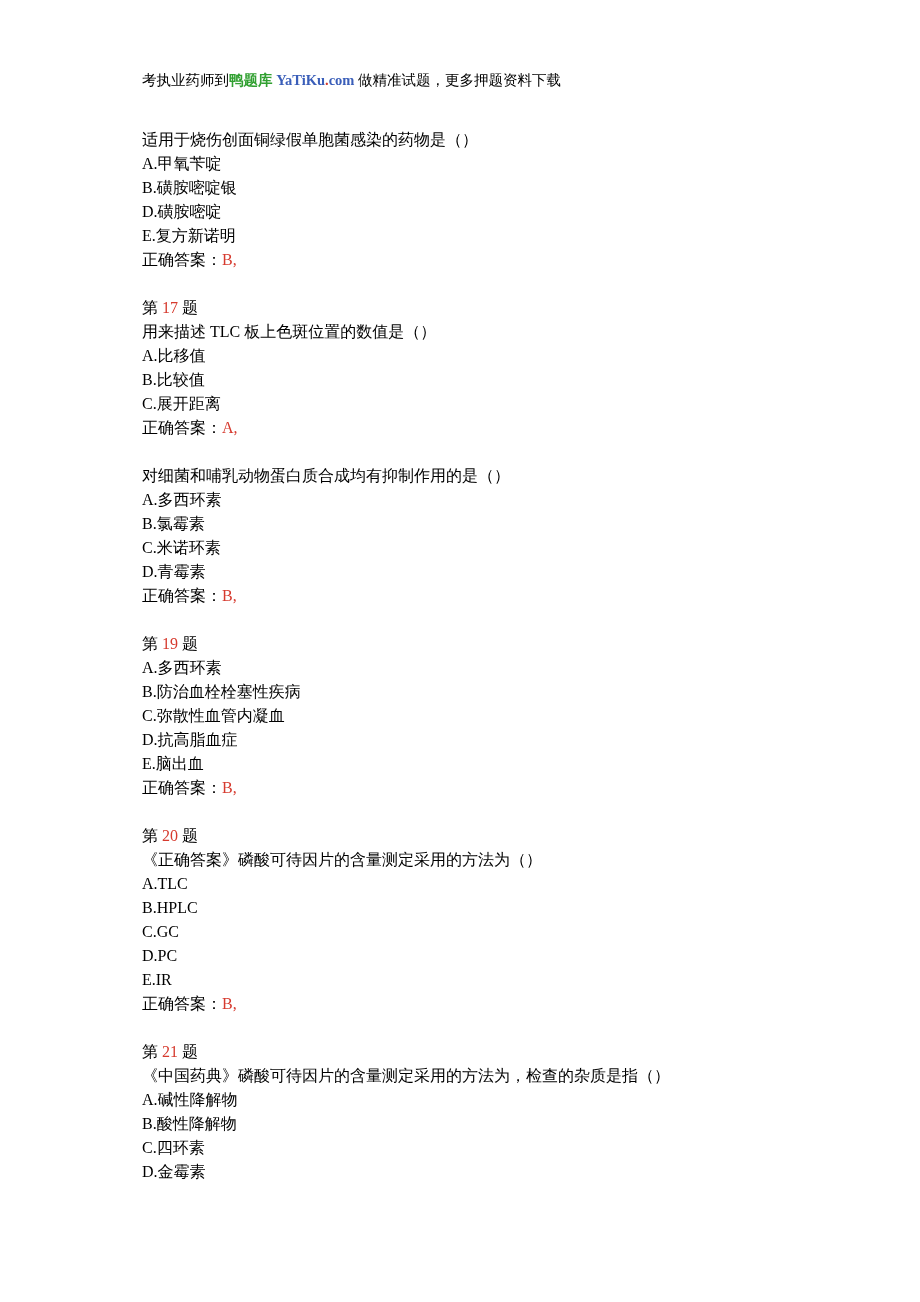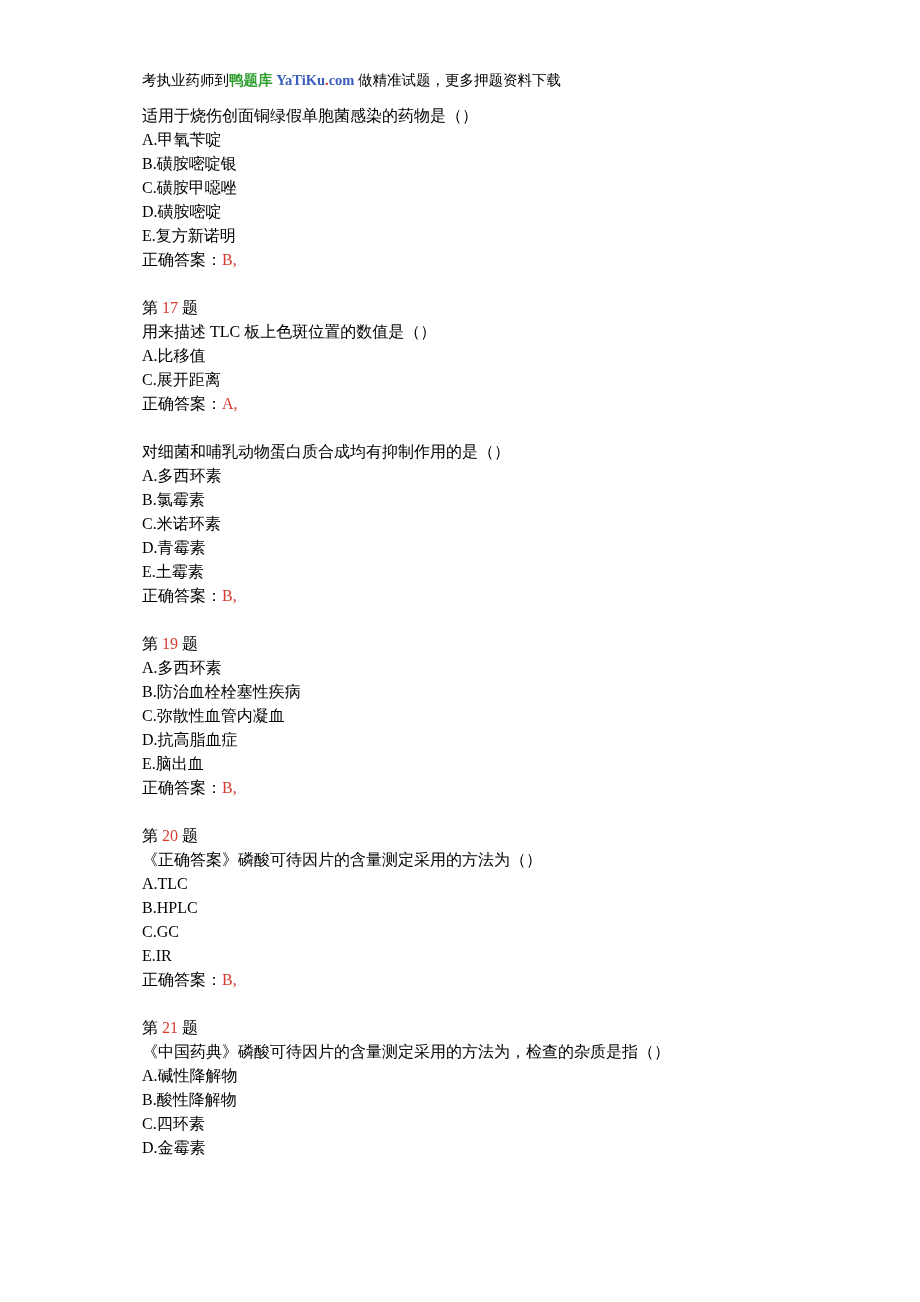--- a/index.html
+++ b/index.html
@@ -12,21 +12,21 @@
     line-height: 1.5;
   }
   .page {
     width: 920px;
     min-height: 1302px;
     box-sizing: border-box;
     padding: 70px 0 0 142px;
   }
   .header {
     font-size: 14.5px;
-    margin-bottom: 12px;
+    margin-bottom: 36px;
     color: #000;
   }
   .header .brand {
     color: #31a031;
     font-weight: bold;
   }
   .header .domain {
     font-weight: bold;
   }
   .header .domain .dot {
@@ -54,60 +54,60 @@
 
 <div class="page">
   <div class="header">
     <span>考执业药师到</span><span class="brand">鸭题库</span><span> </span><span class="domain"><span class="main">YaTiKu</span><span class="dot">.</span><span class="main">com</span></span><span> 做精准试题，更多押题资料下载</span>
   </div>
 
   <div class="question-block">
     <div class="line">适用于烧伤创面铜绿假单胞菌感染的药物是（）</div>
     <div class="line">A.甲氧苄啶</div>
     <div class="line">B.磺胺嘧啶银</div>
-    <div class="line">C.磺胺甲噁唑</div>
     <div class="line">D.磺胺嘧啶</div>
     <div class="line">E.复方新诺明</div>
     <div class="line answer"><span>正确答案：</span><span class="ans-val">B,</span></div>
   </div>
 
   <div class="question-block">
     <div class="line q-title"><span>第 </span><span class="num">17</span><span> 题</span></div>
     <div class="line">用来描述 TLC 板上色斑位置的数值是（）</div>
     <div class="line">A.比移值</div>
+    <div class="line">B.比较值</div>
     <div class="line">C.展开距离</div>
     <div class="line answer"><span>正确答案：</span><span class="ans-val">A,</span></div>
   </div>
 
   <div class="question-block">
     <div class="line">对细菌和哺乳动物蛋白质合成均有抑制作用的是（）</div>
     <div class="line">A.多西环素</div>
     <div class="line">B.氯霉素</div>
     <div class="line">C.米诺环素</div>
     <div class="line">D.青霉素</div>
-    <div class="line">E.土霉素</div>
     <div class="line answer"><span>正确答案：</span><span class="ans-val">B,</span></div>
   </div>
 
   <div class="question-block">
     <div class="line q-title"><span>第 </span><span class="num">19</span><span> 题</span></div>
     <div class="line">A.多西环素</div>
     <div class="line">B.防治血栓栓塞性疾病</div>
     <div class="line">C.弥散性血管内凝血</div>
     <div class="line">D.抗高脂血症</div>
     <div class="line">E.脑出血</div>
     <div class="line answer"><span>正确答案：</span><span class="ans-val">B,</span></div>
   </div>
 
   <div class="question-block">
     <div class="line q-title"><span>第 </span><span class="num">20</span><span> 题</span></div>
     <div class="line">《正确答案》磷酸可待因片的含量测定采用的方法为（）</div>
     <div class="line">A.TLC</div>
     <div class="line">B.HPLC</div>
     <div class="line">C.GC</div>
+    <div class="line">D.PC</div>
     <div class="line">E.IR</div>
     <div class="line answer"><span>正确答案：</span><span class="ans-val">B,</span></div>
   </div>
 
   <div class="question-block">
     <div class="line q-title"><span>第 </span><span class="num">21</span><span> 题</span></div>
     <div class="line">《中国药典》磷酸可待因片的含量测定采用的方法为，检查的杂质是指（）</div>
     <div class="line">A.碱性降解物</div>
     <div class="line">B.酸性降解物</div>
     <div class="line">C.四环素</div>

